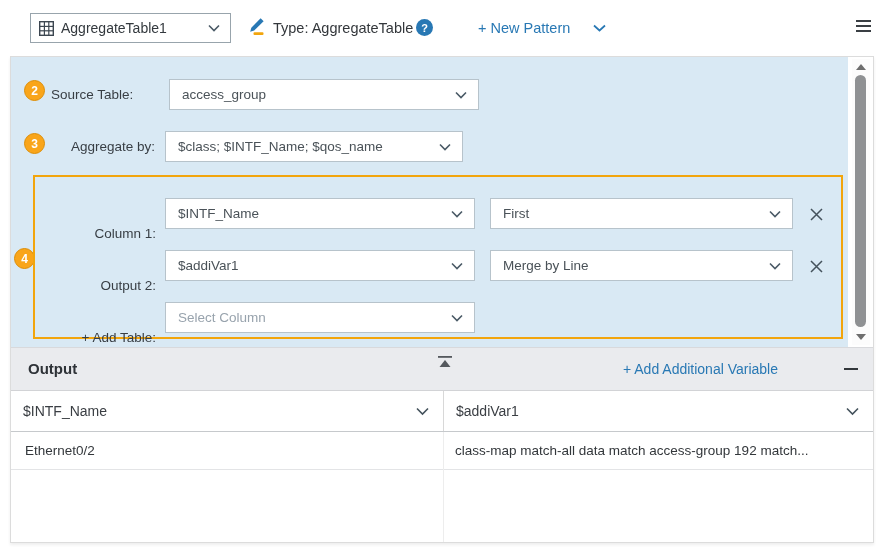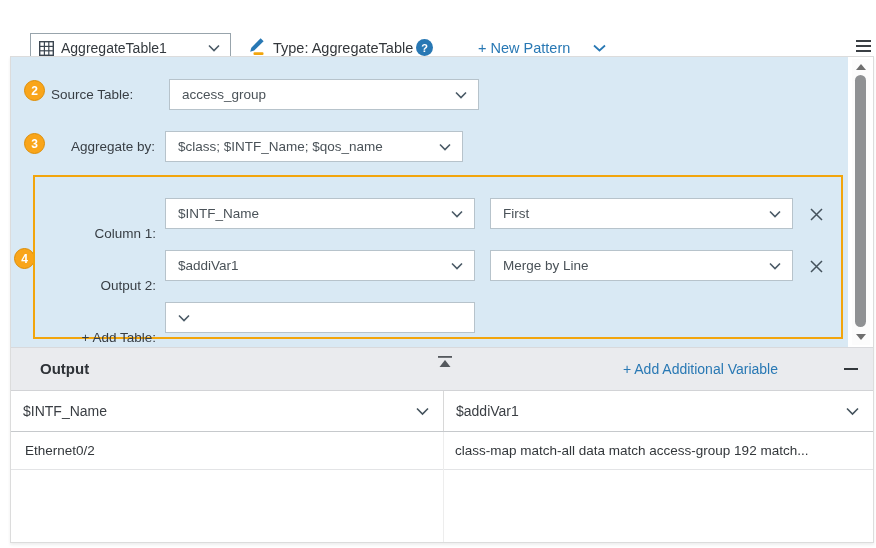--- a/index.html
+++ b/index.html
@@ -9,21 +9,21 @@
 
   :root {
     --accent-orange:#F2A50C;
     --badge-orange:#F9A51A;
     --badge-border:#DD8E07;
     --link-blue:#2878B4;
     --panel-blue:#D9E9F4;
   }
 
   
-  .topbar { position:absolute; left:0; top:0; width:876px; height:55px; background:#fff;margin-top:20px; }
+  .topbar { position:absolute; left:0; top:0; width:876px; height:55px; background:#fff; }
   .tbl-select { position:absolute; left:30px; top:13px; width:201px; height:30px;
     border:1px solid #98A4AC; background:#fff; display:flex; align-items:center;
     padding:0 10px 0 8px; gap:7px; cursor:pointer; }
   .tbl-select .val { flex:1; font-size:14px; color:#33393E; white-space:nowrap; overflow:hidden; }
   .icon-svg { flex:none; display:block; }
   .pencil { position:absolute; left:246px; top:16px; width:20px; height:20px; cursor:pointer; }
   .type-label { position:absolute; left:273px; top:13px; height:30px; line-height:30px;
     font-size:14.5px; color:#33373B; }
   .help { position:absolute; left:416px; top:19px; width:17px; height:17px; border-radius:50%;
     background:var(--link-blue); color:#fff; font-size:11px; font-weight:bold;
@@ -77,21 +77,21 @@
     border-left:5px solid transparent; border-right:5px solid transparent; }
   .sb-up { top:5px; border-bottom:6px solid #6E6E6E; }
   .sb-down { bottom:5px; border-top:6px solid #6E6E6E; }
   .sb-thumb { position:absolute; left:3px; top:16px; width:11px; height:252px;
     border-radius:5.5px; background:#8F9193; cursor:grab; }
 
   
   .out-header { position:absolute; left:0; top:290px; width:100%; height:44px;
     background:#EAEBEE; border-top:1px solid #D8D9DC; border-bottom:1px solid #D2D3D6; }
   .out-title { position:absolute; left:17px; top:0; height:42px; line-height:42px;
-    font-size:15px; font-weight:bold; color:#2E3237;margin-left:12px; }
+    font-size:15px; font-weight:bold; color:#2E3237; }
   .collapse-btn { position:absolute; left:425px; top:6px; width:18px; height:16px; cursor:pointer; }
   .add-var { position:absolute; right:95px; top:0; height:42px; line-height:42px;
     color:var(--link-blue); font-size:14px; cursor:pointer; }
   .minus-btn { position:absolute; right:13px; top:12px; width:18px; height:18px; cursor:pointer; }
 
   .grid-header { position:absolute; left:0; top:334px; width:100%; height:41px;
     background:#fff; border-bottom:1px solid #C6C9CC; }
   .gh-cell { position:absolute; top:0; height:40px; display:flex; align-items:center;
     justify-content:space-between; padding:0 14px 0 12px; cursor:pointer; }
   .gh-cell .val { font-size:14px; color:#3A3E43; white-space:nowrap; overflow:hidden; }
@@ -210,20 +210,21 @@
         <span class="xbtn">
           <svg width="15" height="15" viewBox="0 0 15 15">
               <path d="M2 2 L13 13 M13 2 L2 13" stroke="#44525C" stroke-width="1.5"></path>
             </svg>
         </span>
       </div>
 
       <div class="obox-row row-add">
         <span class="rlabel">+ Add Table:</span>
         <div class="sel sel-a ph">
+          <span class="val">Select Column</span>
           <svg class="icon-svg" width="12" height="8" viewBox="0 0 12 8">
               <path d="M1 1.5 L6 6.5 L11 1.5" stroke="#4A5A66" stroke-width="1.6" fill="none"></path>
             </svg>
         </div>
       </div>
 
     </div>
   </div>
 
   <div class="scrollbar">

